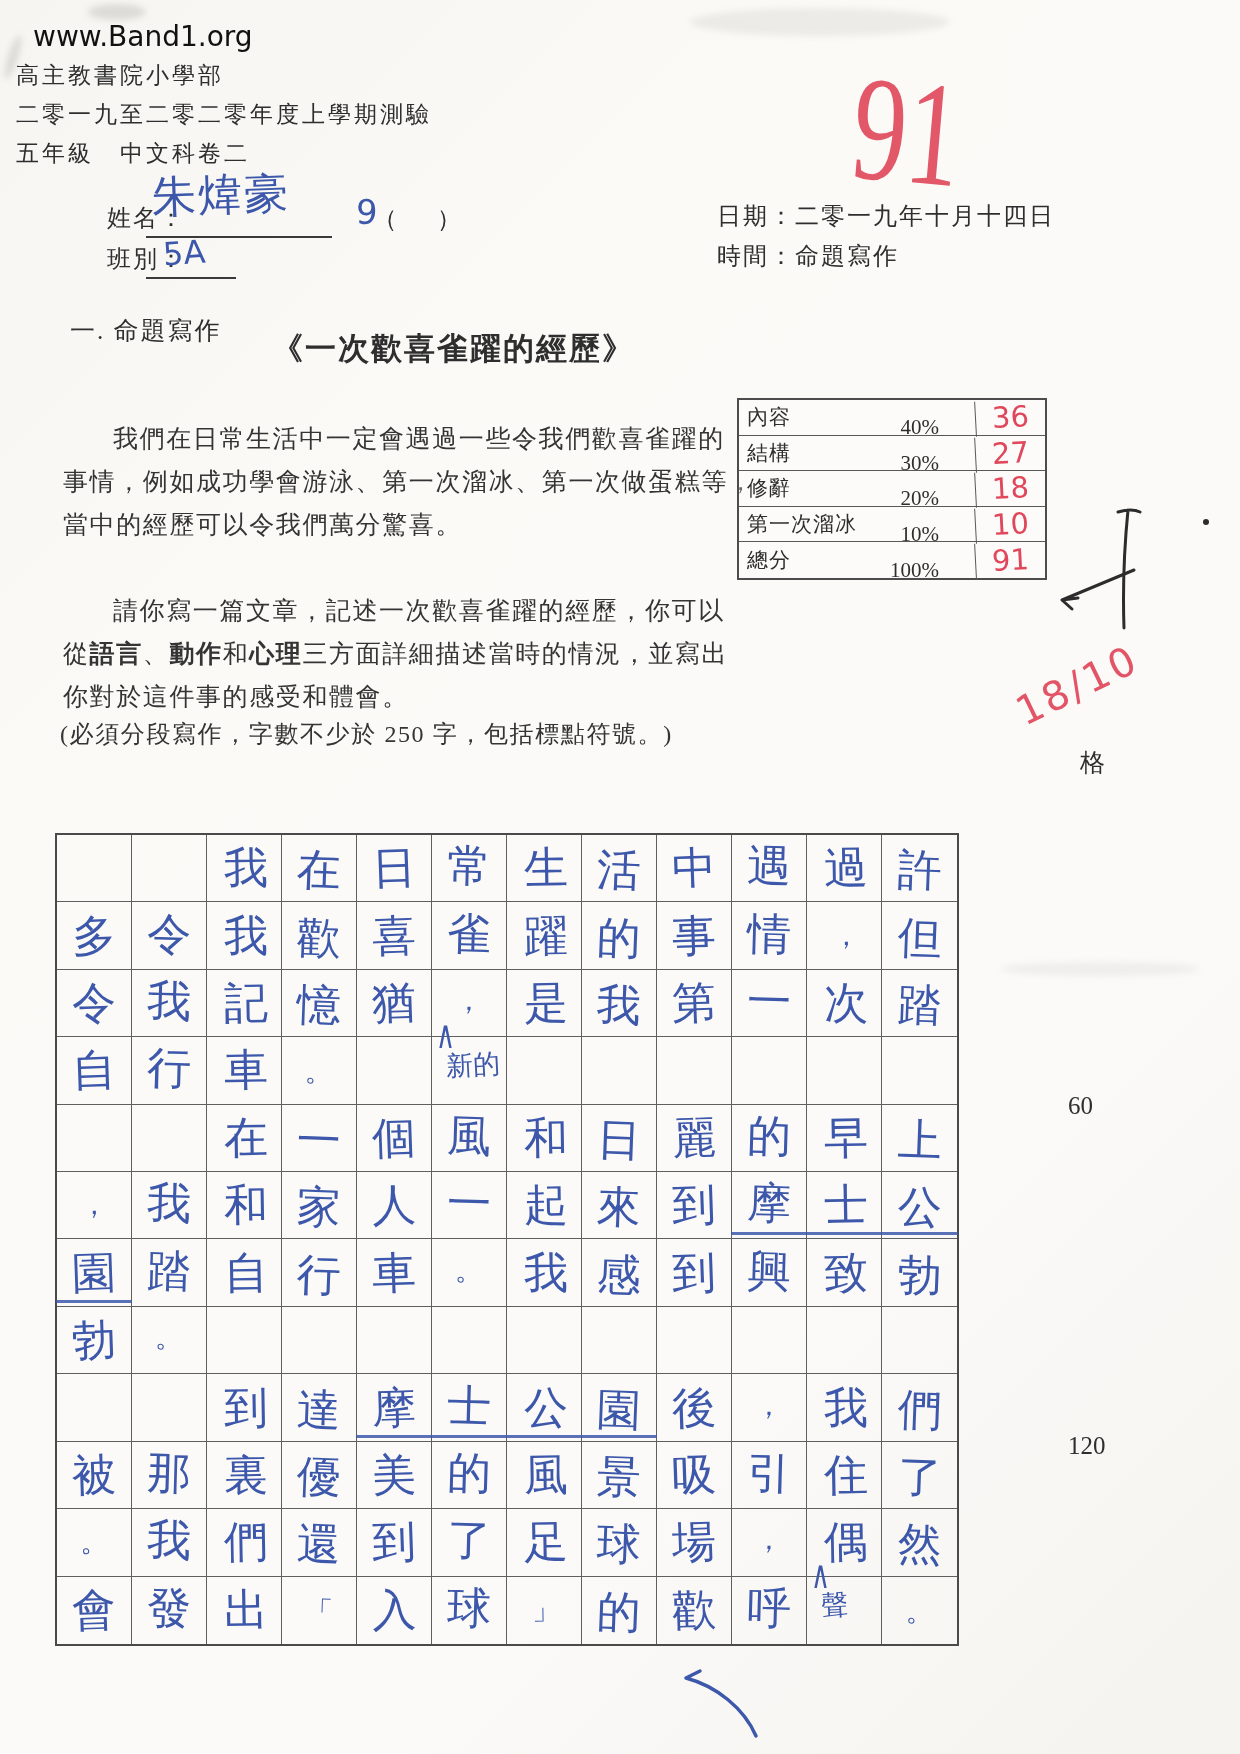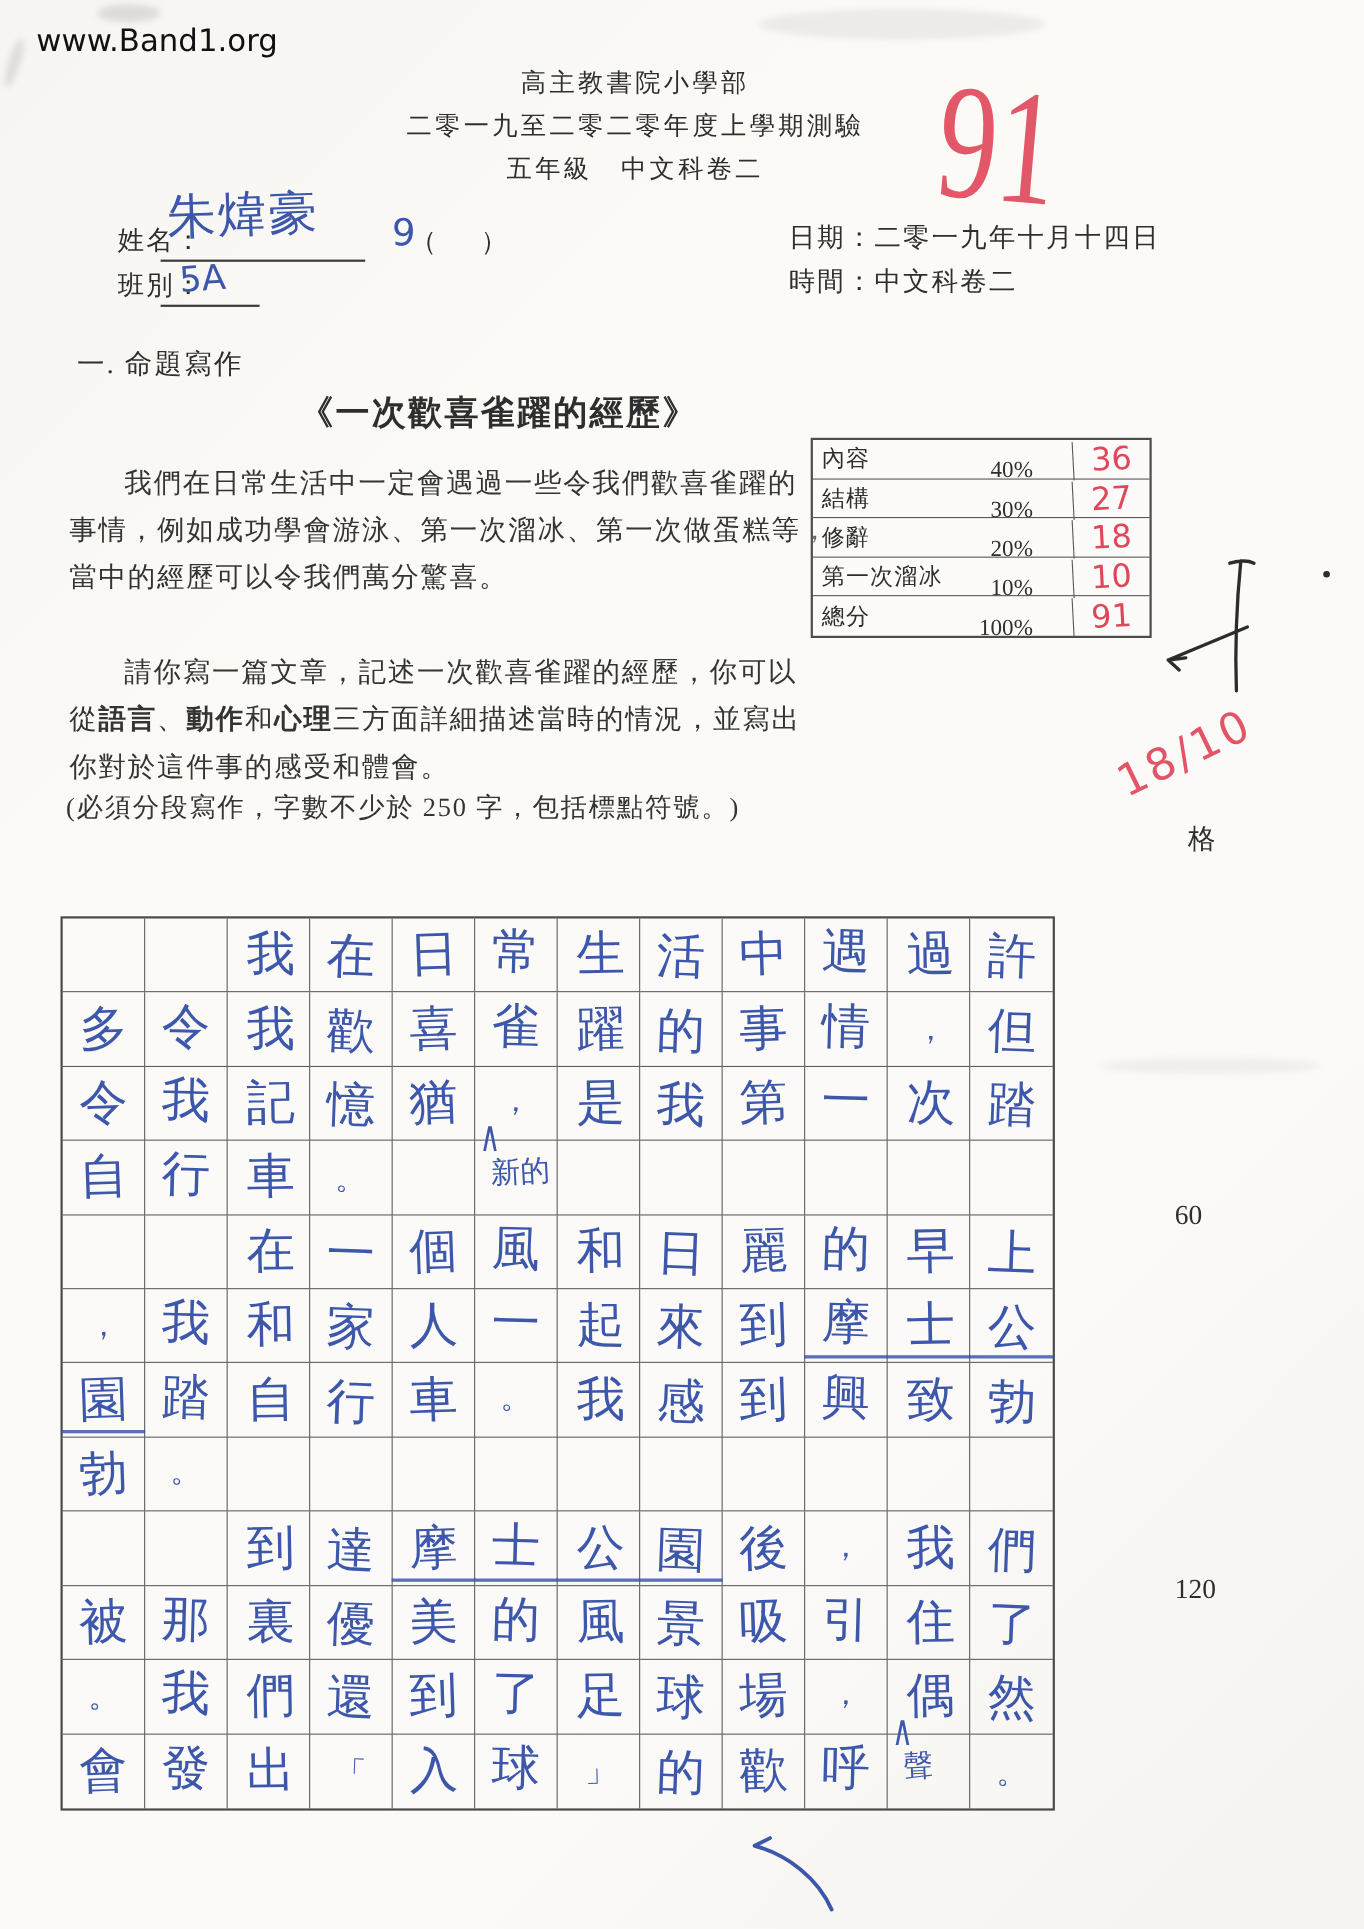--- a/index.html
+++ b/index.html
@@ -13,34 +13,34 @@
     position:relative;width:1240px;height:1754px;margin:0 auto;
     background:linear-gradient(135deg,#f6f5f2 0%,#fbfaf7 30%,#fbfaf8 70%,#f4f3ef 100%);
     overflow:hidden;color:var(--ink);
   }
   .abs{position:absolute;}
   
   .smudge{position:absolute;background:#9a9893;opacity:.28;filter:blur(3px);border-radius:50%;}
   
   .watermark{left:33px;top:20px;font-family:"DejaVu Sans","Liberation Sans",sans-serif;font-size:28px;color:#111;}
   
-  .hdr{left:0;width:1155px;text-align:center;font-size:23px;letter-spacing:3px;color:var(--ink);}
+  .hdr{left:16px;width:1155px;font-size:23px;letter-spacing:3px;color:var(--ink);}
   
   .big-score{left:838px;top:52px;font-size:138px;color:var(--red);
     transform:rotate(5deg) scaleX(.78) scaleY(1.08);font-weight:400;opacity:.9;}
   
   .lbl{font-size:24px;letter-spacing:2px;margin-left:39px;}
   .fill-line{position:absolute;border-bottom:2px solid #3a3a3a;}
   .hw-ink{color:var(--blue);font-family:"DejaVu Sans","Liberation Sans",sans-serif;}
   .name-hw{left:152px;top:166px;font-size:44px;transform:rotate(-2deg);letter-spacing:2px;}
   .class-hw{left:163px;top:234px;font-size:32px;transform:rotate(-4deg);}
   .num-hw{left:356px;top:192px;font-size:34px;transform:rotate(2deg);}
   
   .section-h{left:70px;top:314px;font-size:25px;letter-spacing:2px;}
-  .essay-title{left:272px;top:354px;font-size:31px;font-weight:700;letter-spacing:2px;text-align:center;}
+  .essay-title{left:272px;top:328px;font-size:31px;font-weight:700;letter-spacing:2px;text-align:center;}
   
   .pline{font-size:25px;letter-spacing:1.6px;color:#343434;white-space:nowrap;}
   .pline b{font-weight:700;}
   
   .rubric{left:737px;top:398px;width:310px;border:2px solid #4c4c4c;background:rgba(255,255,255,.25);}
   .trow{display:flex;align-items:center;height:35.6px;border-bottom:1px solid #585858;gap:12px;}
   .trow:last-child{border-bottom:none;}
   .tlabel{flex:0 0 auto;padding-left:8px;font-size:21px;letter-spacing:1px;}
   .tpct{flex:1 1 auto;text-align:right;padding-right:24px;font-size:21px;margin-top:21px;}
   .tscore{flex:0 0 70px;height:100%;border-left:1.5px solid #585858;color:var(--red);
@@ -95,21 +95,21 @@
   <div class="fill-line" style="left:146px;top:236px;width:186px;"></div>
   <div class="abs hw-ink name-hw">朱煒豪</div>
   <div class="abs lbl" style="left:334px;top:203px;">（</div>
   <div class="abs hw-ink num-hw">9</div>
   <div class="abs lbl" style="left:398px;top:203px;">）</div>
   <div class="abs lbl" style="left:68px;top:243px;">班別：</div>
   <div class="fill-line" style="left:146px;top:277px;width:90px;"></div>
   <div class="abs hw-ink class-hw">5A</div>
 
   <div class="abs lbl" style="left:678px;top:200px;">日期：二零一九年十月十四日</div>
-  <div class="abs lbl" style="left:678px;top:240px;">時間：中文科卷二</div>
+  <div class="abs lbl" style="left:678px;top:240px;">時間：命題寫作</div>
 
   <div class="abs section-h">一. 命題寫作</div>
   <div class="abs essay-title">《一次歡喜雀躍的經歷》</div>
 
   <div class="abs pline" style="left:113px;top:422px;">我們在日常生活中一定會遇過一些令我們歡喜雀躍的</div>
   <div class="abs pline" style="left:63px;top:465px;">事情，例如成功學會游泳、第一次溜冰、第一次做蛋糕等，</div>
   <div class="abs pline" style="left:63px;top:508px;">當中的經歷可以令我們萬分驚喜。</div>
 
   <div class="abs pline" style="left:63px;top:637px;">
     <span>從</span><b>語言</b><span>、</span><b>動作</b><span>和</span><b>心理</b><span>三方面詳細描述當時的情況，並寫出</span>

